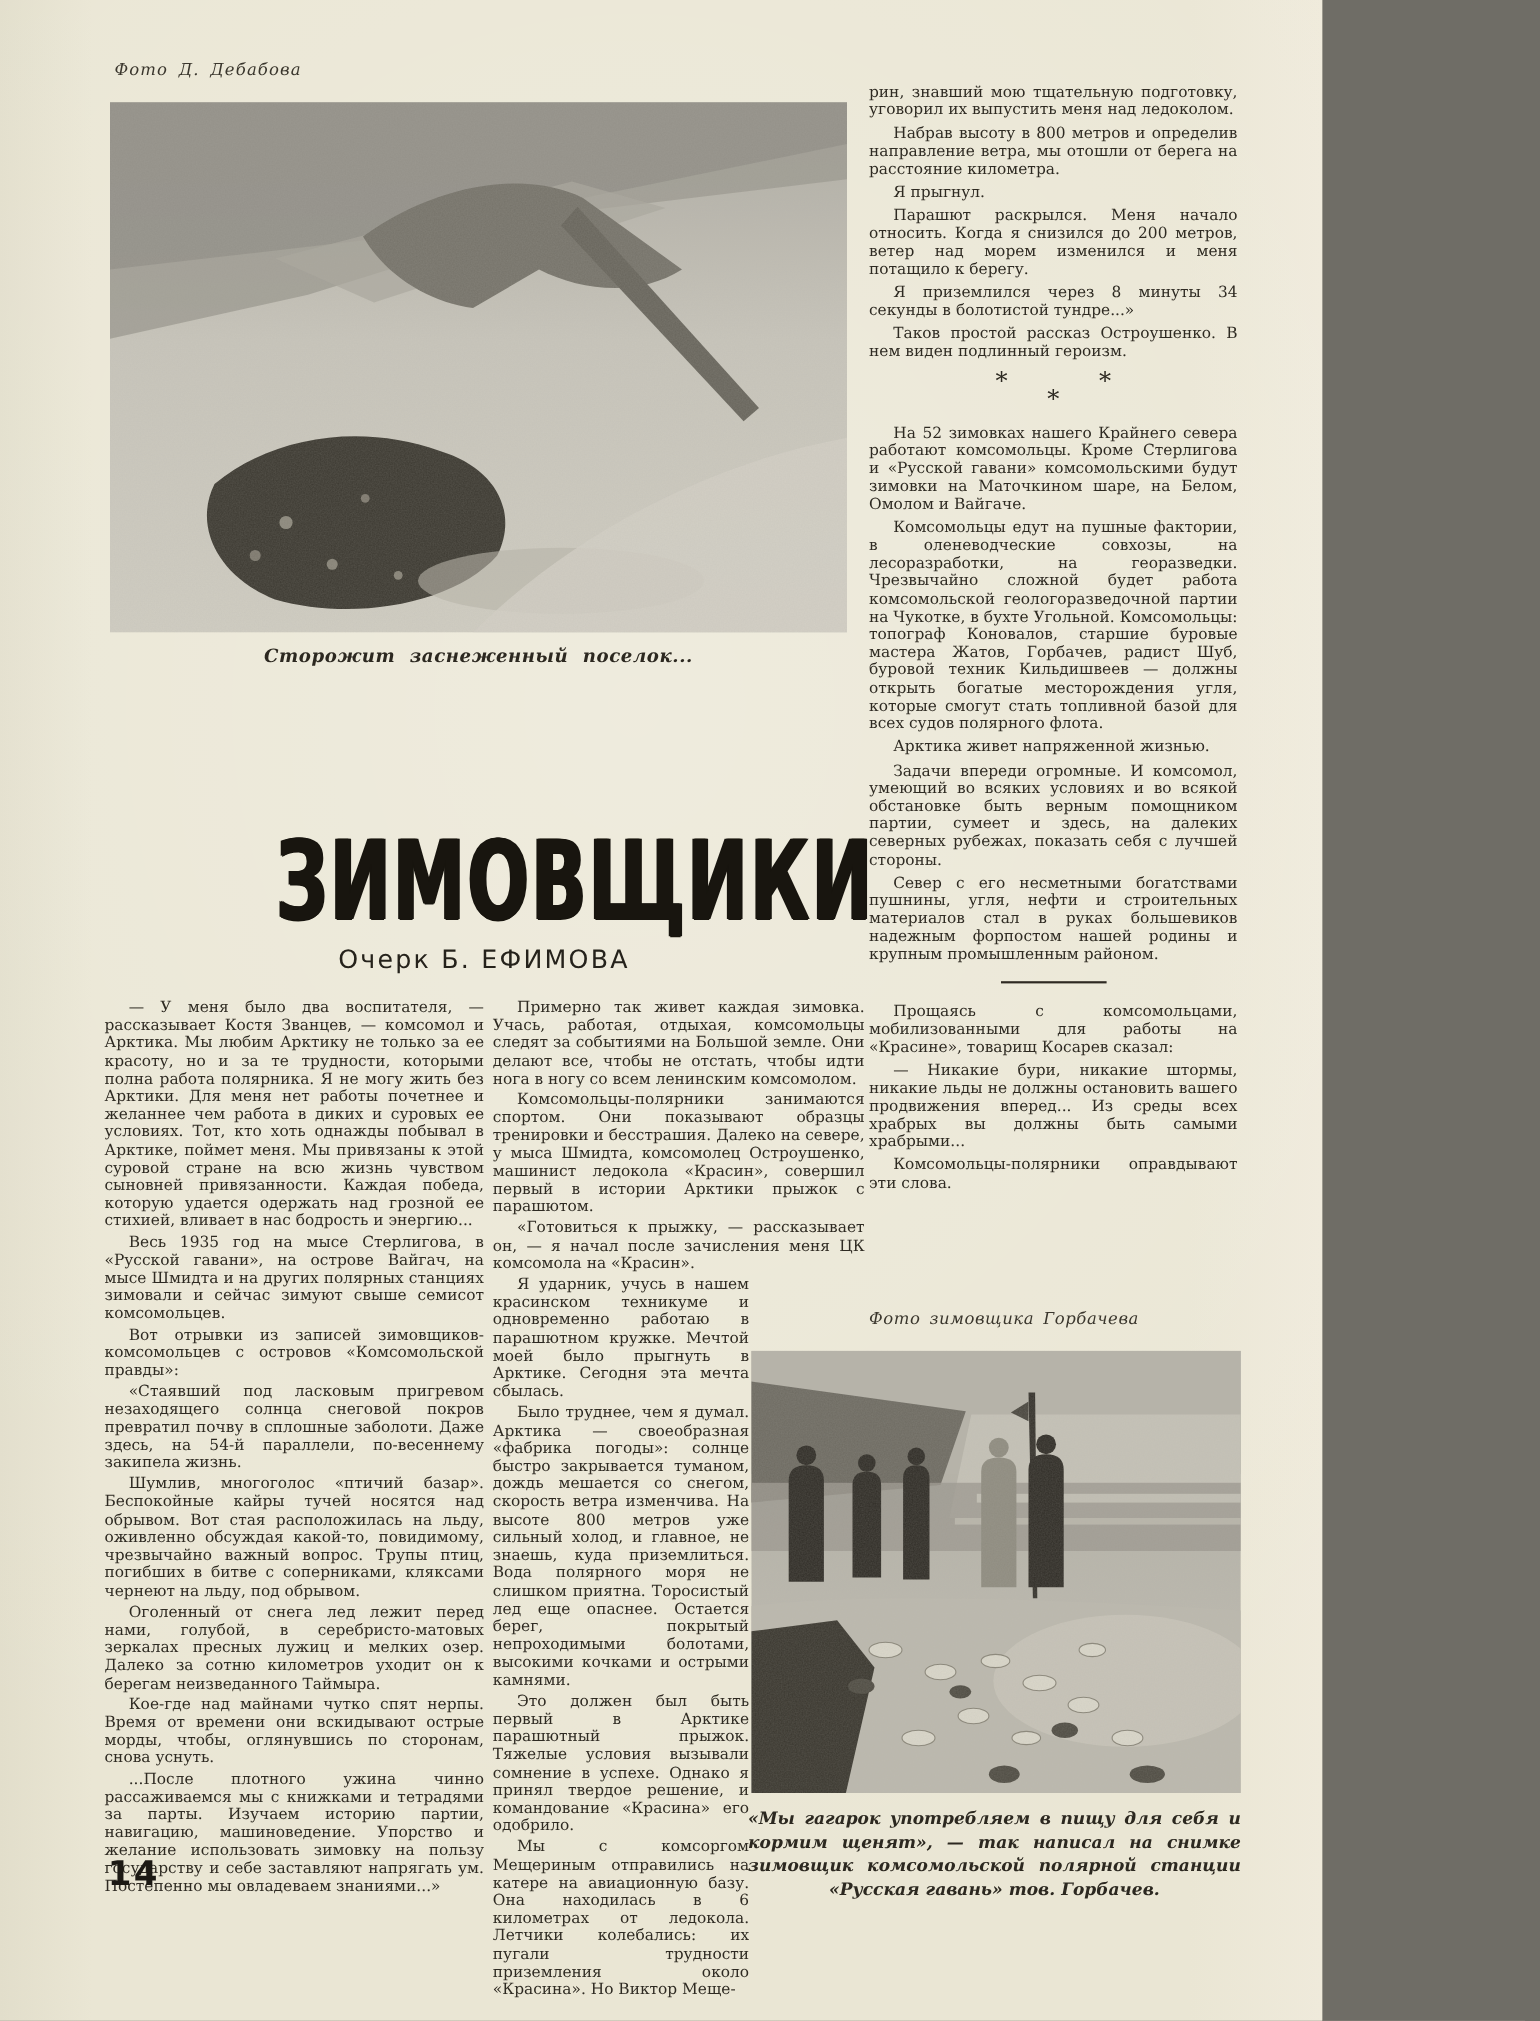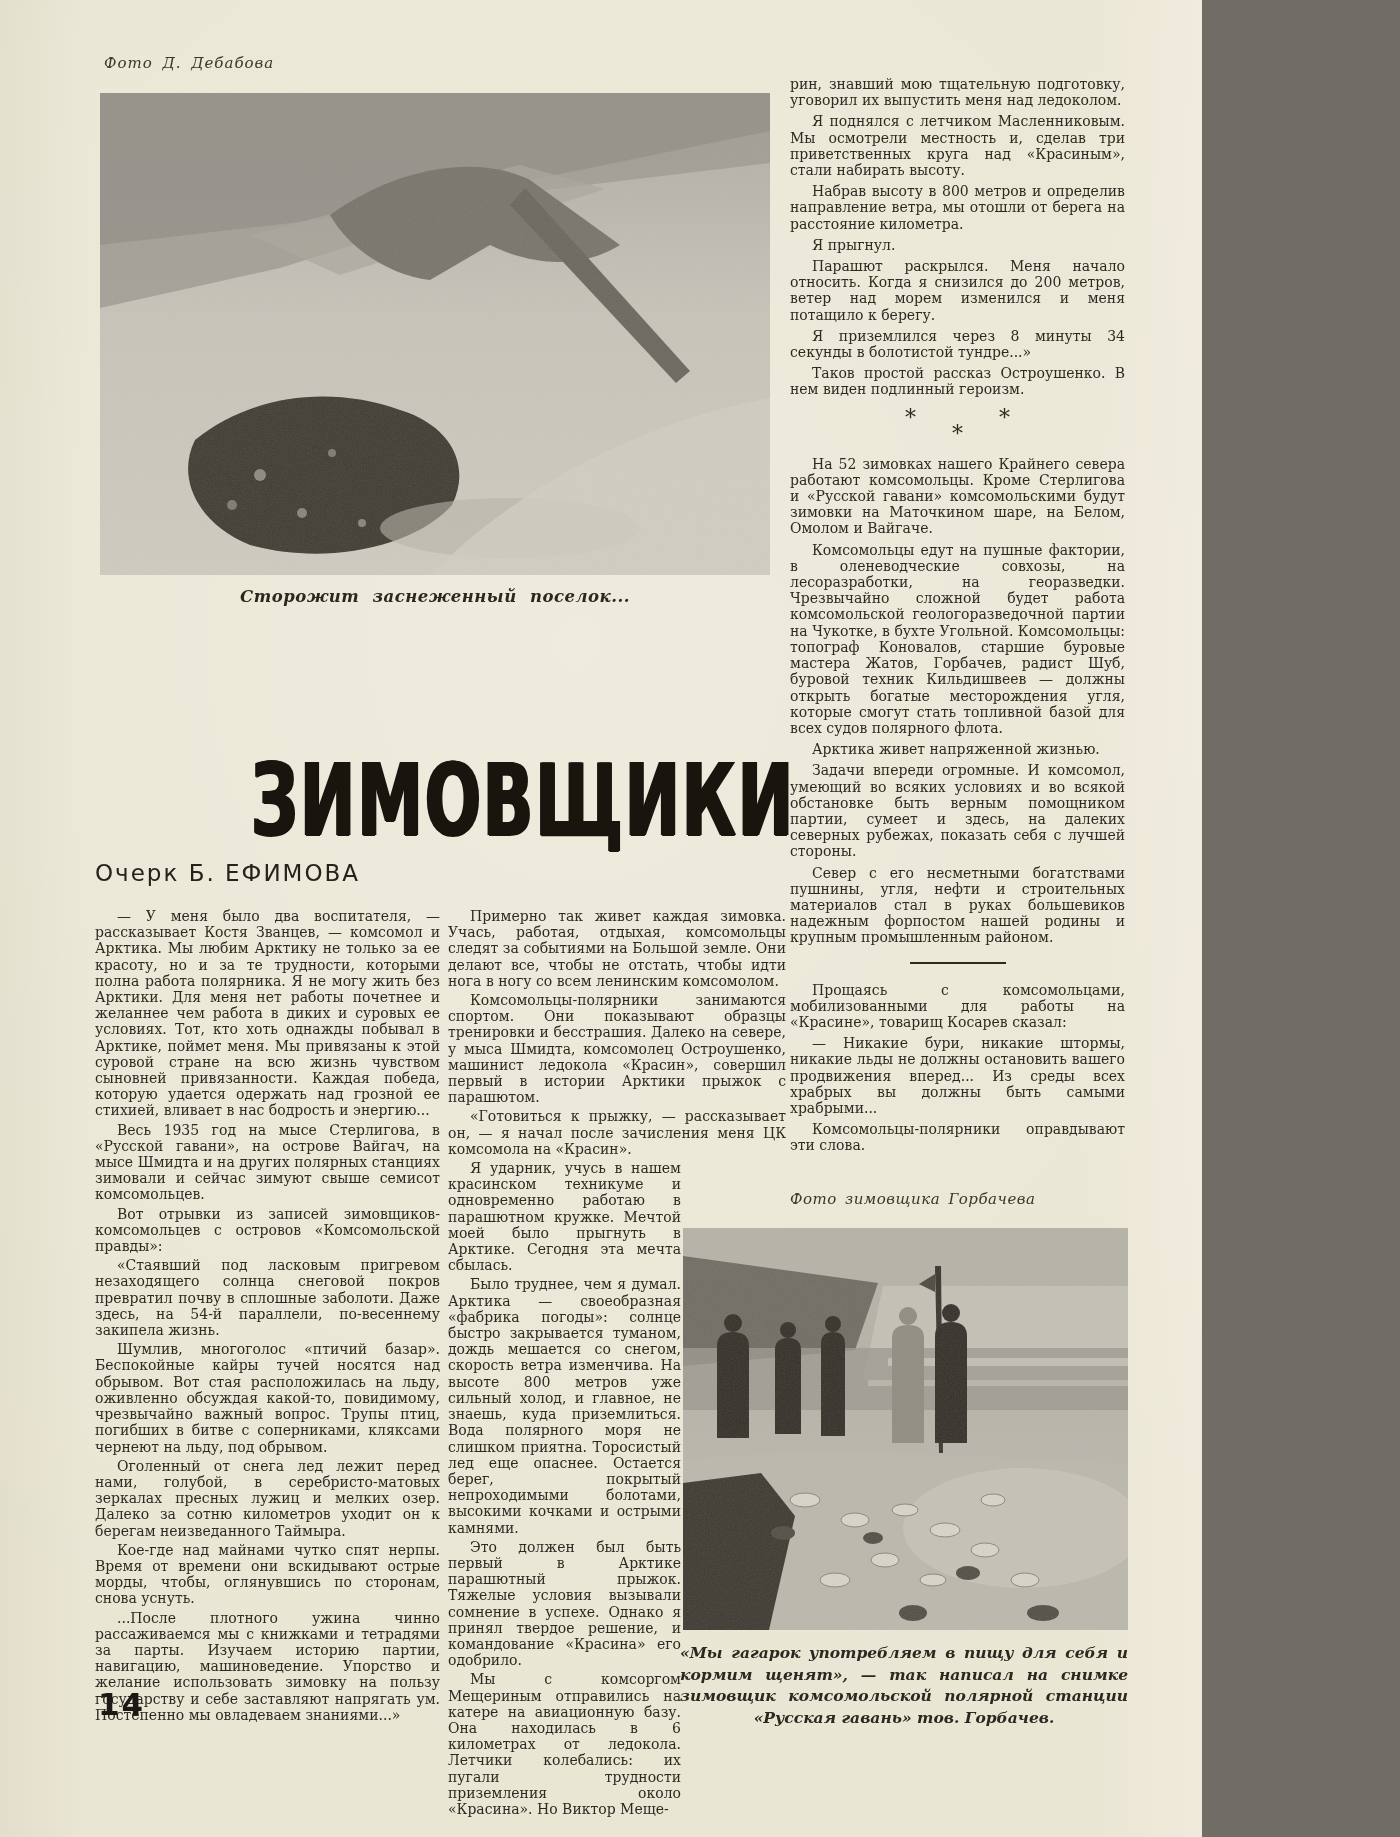--- a/index.html
+++ b/index.html
@@ -28,21 +28,21 @@
     position:absolute; left:95px; top:733px; width:690px; margin:16px; text-align:center;
     font-family:"DejaVu Sans", sans-serif; font-weight:bold; font-size:100px;
     line-height:104px; color:#18150f; white-space:nowrap;
   }
   .title-inner {
     display:inline-block; transform:scaleX(0.66); transform-origin:50% 50%;
     letter-spacing:3px;
     text-shadow: 2px 0 0 #18150f, -2px 0 0 #18150f, 0 1px 0 #18150f;
   }
   .subtitle {
-    position:absolute; left:95px; top:860px; width:690px; text-align:left;
+    position:absolute; left:95px; top:860px; width:690px; text-align:center;
     font-family:"DejaVu Sans", sans-serif; font-size:23px; letter-spacing:2px; color:#25221b;
   }
   .col { position:absolute; }
   .col p {
     margin:0 0 3px 0; text-indent:22px; text-align:justify;
     font-size:14px; line-height:16.2px;
   }
   .col1 { left:95px;  top:908px; width:345px; }
   .col2 { left:448px; top:908px; width:338px; }
   .col2-narrow { width:233px; }
@@ -130,21 +130,20 @@
     <div class="col2-narrow">
       <p>Я ударник, учусь в нашем красинском техникуме и одновременно работаю в парашютном кружке. Мечтой моей было прыгнуть в Арктике. Сегодня эта мечта сбылась.</p>
       <p>Было труднее, чем я думал. Арктика — своеобразная «фабрика погоды»: солнце быстро закрывается туманом, дождь мешается со снегом, скорость ветра изменчива. На высоте 800 метров уже сильный холод, и главное, не знаешь, куда приземлиться. Вода полярного моря не слишком приятна. Торосистый лед еще опаснее. Остается берег, покрытый непроходимыми болотами, высокими кочками и острыми камнями.</p>
       <p>Это должен был быть первый в Арктике парашютный прыжок. Тяжелые условия вызывали сомнение в успехе. Однако я принял твердое решение, и командование «Красина» его одобрило.</p>
       <p>Мы с комсоргом Мещериным отправились на катере на авиационную базу. Она находилась в 6 километрах от ледокола. Летчики колебались: их пугали трудности приземления около «Красина». Но Виктор Меще-</p>
     </div>
   </div>
 
   <div class="col col3">
     <p class="noindent">рин, знавший мою тщательную подготовку, уговорил их выпустить меня над ледоколом.</p>
-    <p>Я поднялся с летчиком Масленниковым. Мы осмотрели местность и, сделав три приветственных круга над «Красиным», стали набирать высоту.</p>
     <p>Набрав высоту в 800 метров и определив направление ветра, мы отошли от берега на расстояние километра.</p>
     <p>Я прыгнул.</p>
     <p>Парашют раскрылся. Меня начало относить. Когда я снизился до 200 метров, ветер над морем изменился и меня потащило к берегу.</p>
     <p>Я приземлился через 8 минуты 34 секунды в болотистой тундре...»</p>
     <p>Таков простой рассказ Остроушенко. В нем виден подлинный героизм.</p>
     <div class="asterisks">
       <span class="row1">* *</span>
       <span class="row2">*</span>
     </div>
     <p>На 52 зимовках нашего Крайнего севера работают комсомольцы. Кроме Стерлигова и «Русской гавани» комсомольскими будут зимовки на Маточкином шаре, на Белом, Омолом и Вайгаче.</p>

